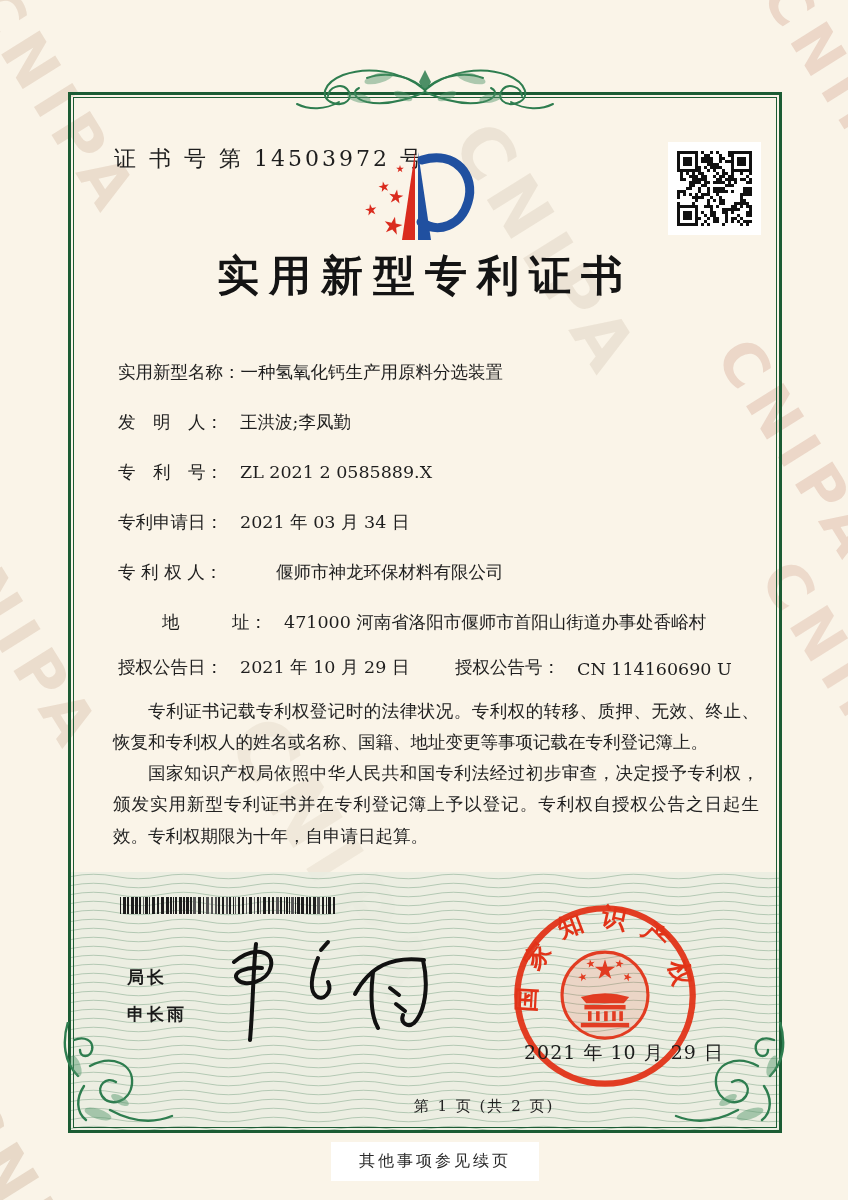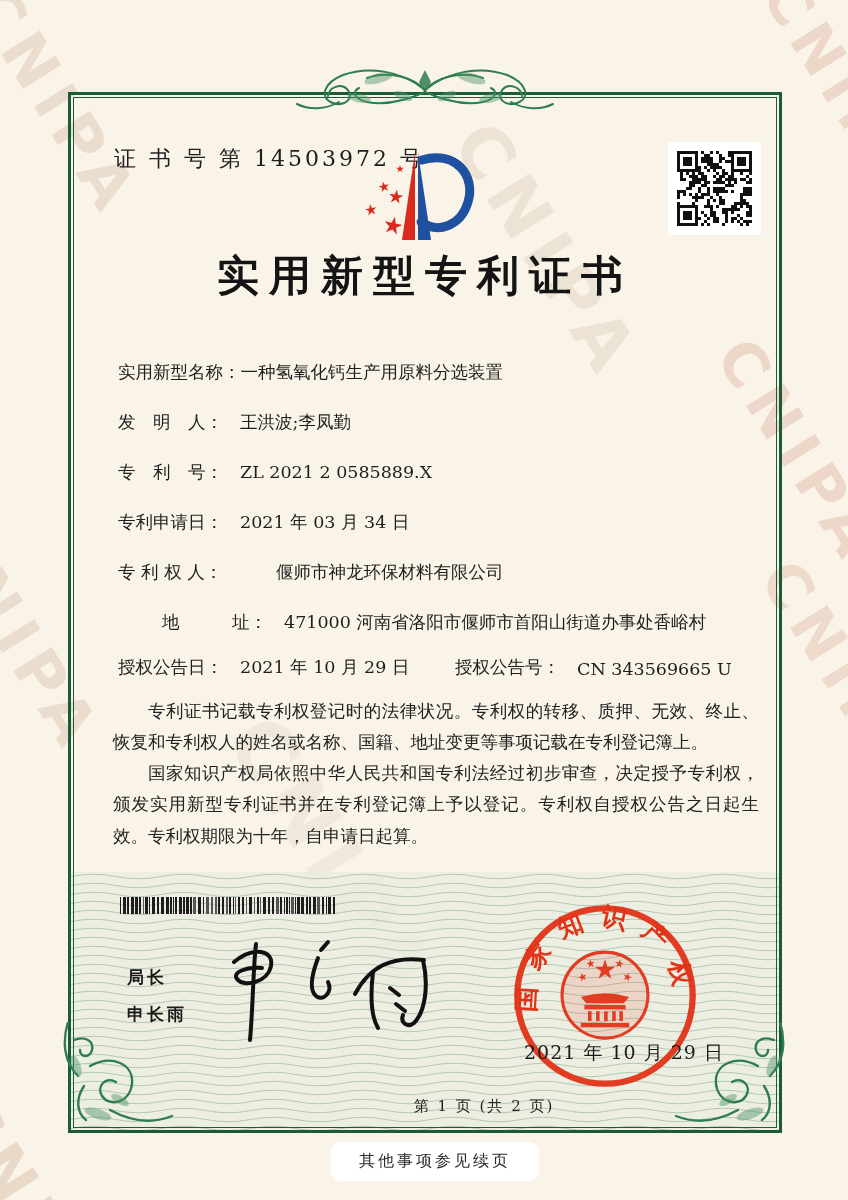--- a/index.html
+++ b/index.html
@@ -79,21 +79,21 @@
   .seal-date{
     position:absolute;left:524px;top:1040px;z-index:6;
     font-size:19px;letter-spacing:1px;color:#1c1c1c;white-space:nowrap;
   }
   .pageinfo{
     position:absolute;left:68px;top:1097px;width:832px;text-align:center;
     font-size:15px;letter-spacing:2px;z-index:4;color:#222;
   }
   .contbox{
     position:absolute;left:331px;top:1142px;background:#ffffff;
-    padding:9px 28px;font-size:16px;letter-spacing:3px;color:#2b2b2b;z-index:4;border-radius:9px;
+    padding:9px 28px;font-size:16px;letter-spacing:3px;color:#2b2b2b;z-index:4;
   }
 </style>
 </head>
 <body>
 
 <div class="page">
 
   <div class="wm wm1">CNIPA</div>
   <div class="wm wm2">CNIPA</div>
   <div class="wm wm3">CNIPA</div>
@@ -537,21 +537,21 @@
     <span class="lab">地　　　址：</span>
     <span class="val">471000 河南省洛阳市偃师市首阳山街道办事处香峪村</span>
   </div>
 
   <div class="frow grant">
     <span class="cell1">
       <span class="lab">授权公告日：</span>
       <span class="val">2021 年 10 月 29 日</span>
     </span>
     <span class="lab">授权公告号：</span>
-    <span class="val">CN 343569665 U</span>
+    <span class="val">CN 114160690 U</span>
   </div>
 
   <div class="paras">
     <p>专利证书记载专利权登记时的法律状况。专利权的转移、质押、无效、终止、恢复和专利权人的姓名或名称、国籍、地址变更等事项记载在专利登记簿上。</p>
     <p>国家知识产权局依照中华人民共和国专利法经过初步审查，决定授予专利权，颁发实用新型专利证书并在专利登记簿上予以登记。专利权自授权公告之日起生效。专利权期限为十年，自申请日起算。</p>
   </div>
 
   <svg id="barcode" class="barcode" width="216" height="17">
       <rect x="0" y="0" width="1" height="17" fill="#1d1d1d"></rect>
       <rect x="3" y="0" width="3" height="17" fill="#1d1d1d"></rect>

